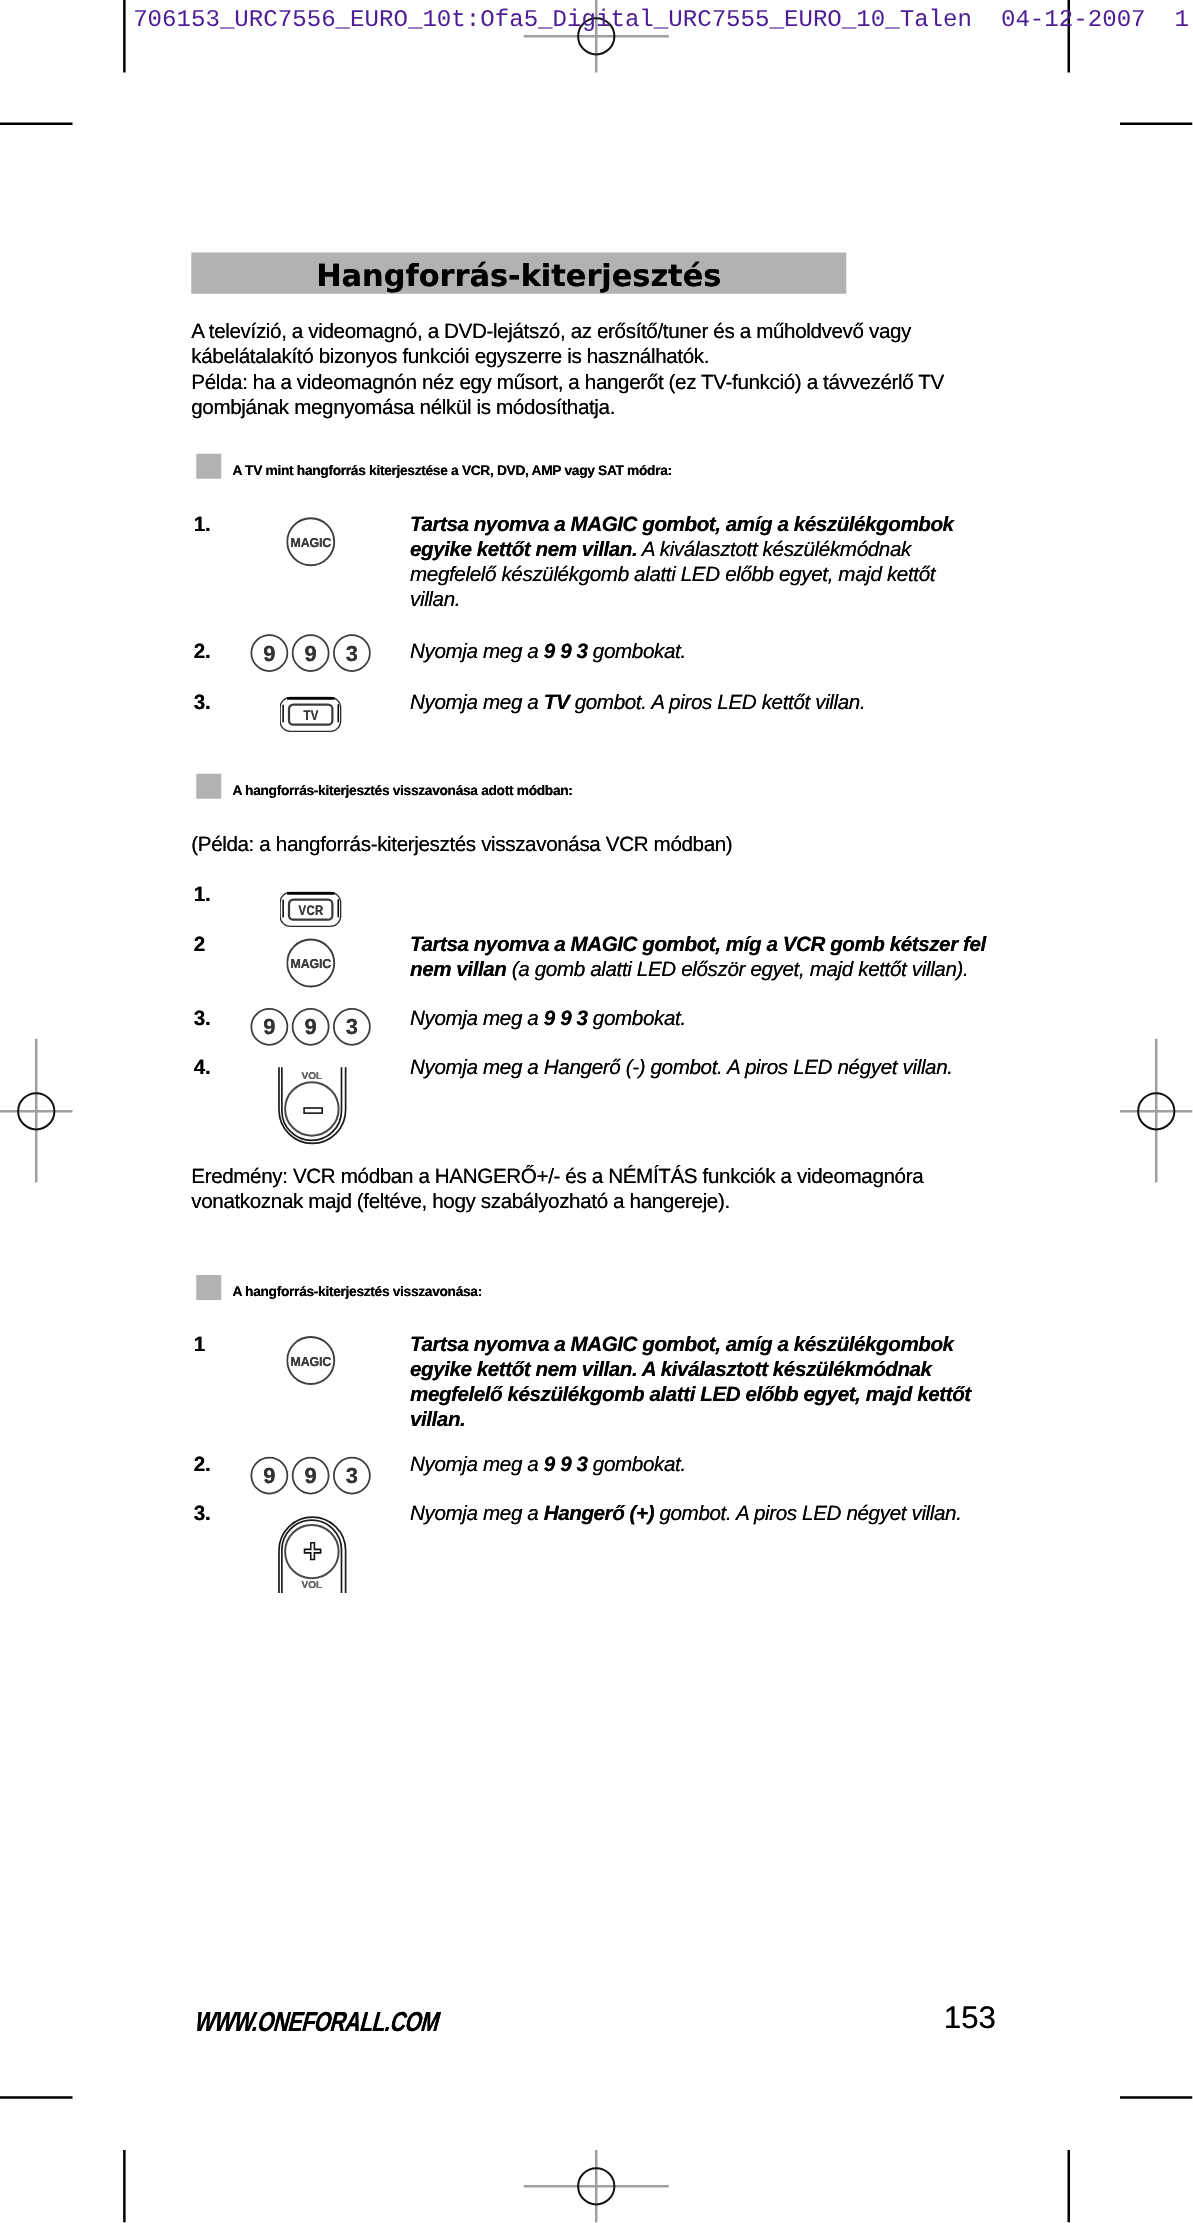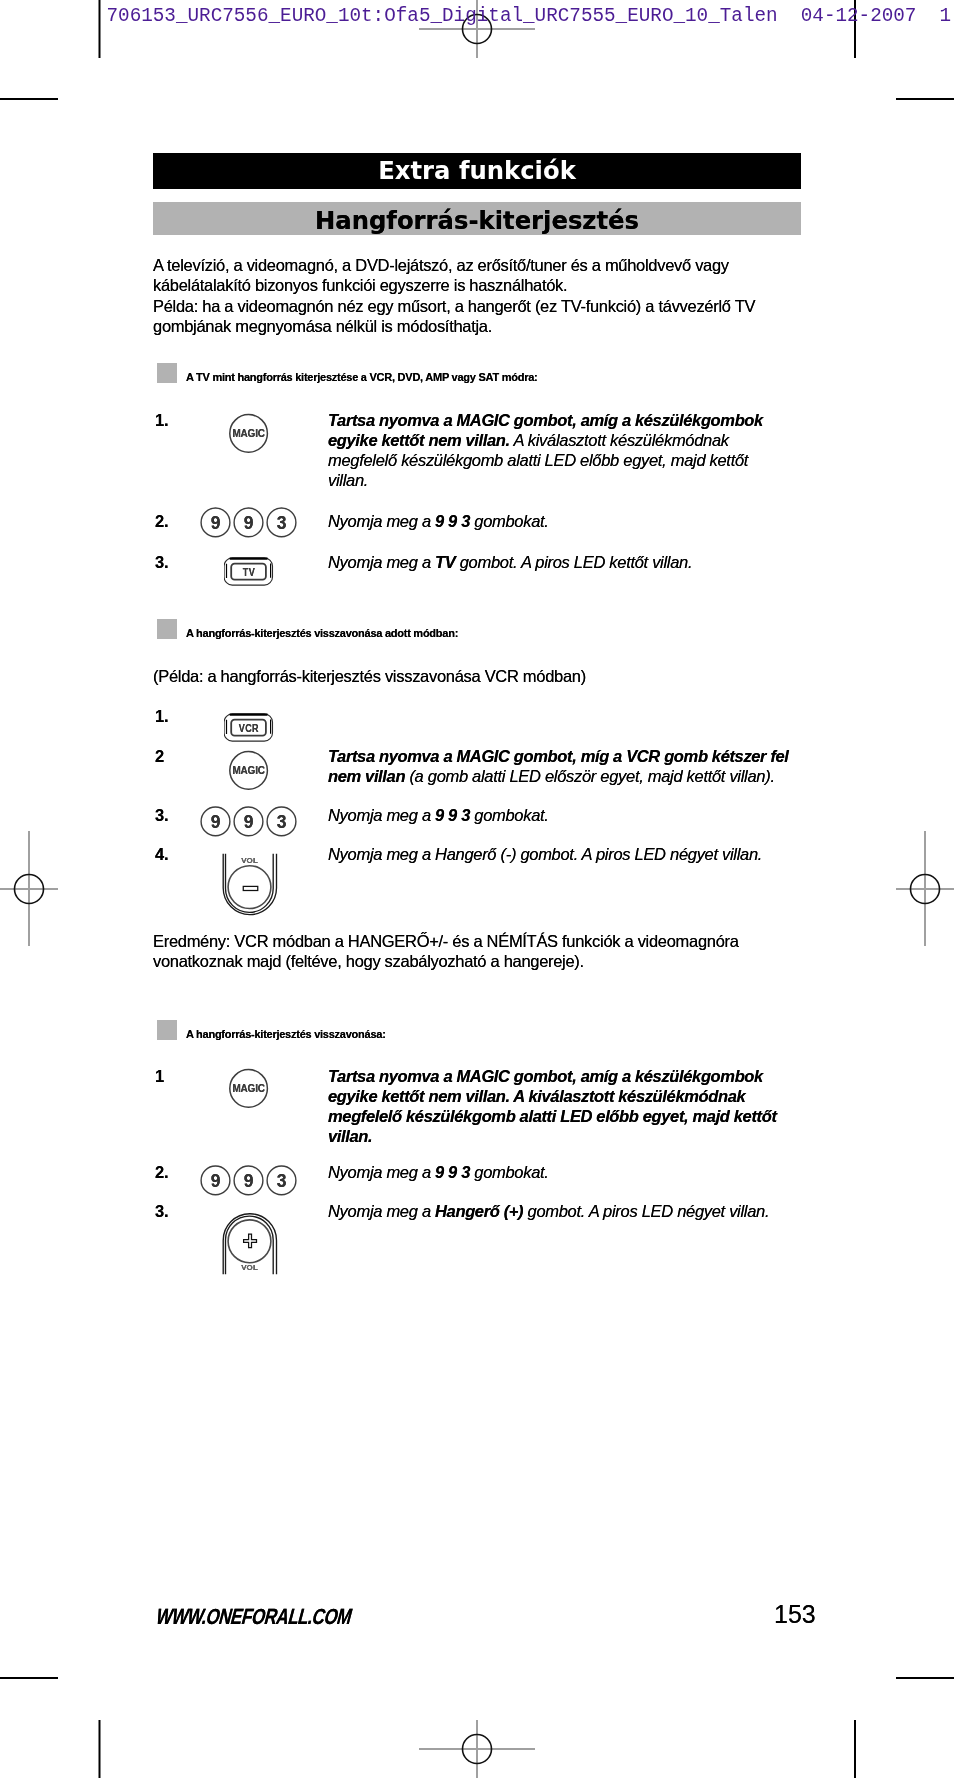--- a/index.html
+++ b/index.html
@@ -13,21 +13,21 @@
   .mark-layer{position:absolute;left:0;top:0;width:954px;height:1778px;pointer-events:none;}
 
   
   .hdr{position:absolute;left:106.5px;top:5px;font-family:"Liberation Mono",monospace;
        font-size:19.3px;line-height:22px;white-space:pre;color:#4c1d95;text-shadow:none;}
 
   
   .blackbar{position:absolute;left:153px;top:153px;width:648px;height:36px;background:#000;}
   .blackbar span{display:block;text-align:center;color:#fff;font-weight:bold;
                  font-family:"DejaVu Sans",sans-serif;font-size:24.3px;line-height:36px;letter-spacing:0px;}
-  .graybar{position:absolute;left:153px;top:202px;width:648px;height:33px;background:#b2b2b2;}
+  .graybar{position:absolute;left:153px;top:202px;width:524px;height:33px;background:#b2b2b2;}
   .graybar span{display:block;text-align:center;color:#000;font-weight:bold;
                 font-family:"DejaVu Sans",sans-serif;font-size:24.3px;line-height:38px;letter-spacing:0px;}
 
   
   .body-text{font-size:16.5px;letter-spacing:-0.3px;line-height:20px;}
   .intro{position:absolute;left:153px;width:612px;}
   .note{position:absolute;left:153px;width:600px;}
 
   
   .sechead{position:absolute;left:153px;height:20px;}
@@ -44,21 +44,21 @@
   text.ic-magic{font-family:"Liberation Sans",sans-serif;font-size:10.4px;font-weight:bold;
                 fill:#3d3d3d;letter-spacing:-0.18px;}
   text.ic-digit{font-family:"Liberation Sans",sans-serif;font-size:17.5px;font-weight:bold;fill:#333;}
   text.ic-key{font-family:"Liberation Sans",sans-serif;font-size:11px;font-weight:bold;fill:#3b3b3b;letter-spacing:0.4px;}
   text.ic-vol{font-family:"Liberation Sans",sans-serif;font-size:8px;font-weight:bold;fill:#6a6a6a;letter-spacing:0.1px;}
 
   
   .footer-url{position:absolute;left:157px;top:1604px;}
   text.url-logo{font-family:"Liberation Sans",sans-serif;font-size:22px;font-weight:bold;
                 fill:#000;letter-spacing:-0.55px;}
-  .pageno{position:absolute;left:774px;top:1599px;font-size:25px;line-height:30px;letter-spacing:0px;}
+  .pageno{position:absolute;left:755px;top:1599px;font-size:25px;line-height:30px;letter-spacing:0px;}
 </style>
 </head>
 <body>
 
 <div class="page">
 
   <svg class="mark-layer" width="954" height="1778" viewBox="0 0 954 1778">
 
     <g stroke="#000" stroke-width="2" fill="none">
       <line x1="0" y1="99" x2="58" y2="99"></line>
@@ -84,23 +84,20 @@
     <g stroke="#111" stroke-width="1.6" fill="none">
       <circle cx="29" cy="889" r="14.5"></circle>
       <circle cx="925" cy="889" r="14.5"></circle>
       <circle cx="477" cy="29" r="14.5"></circle>
       <circle cx="477" cy="1749" r="14.5"></circle>
     </g>
   </svg>
 
   <div class="hdr">706153_URC7556_EURO_10t:Ofa5_Digital_URC7555_EURO_10_Talen  04-12-2007  1</div>
 
-  <div class="blackbar">
-      <span>Extra funkciók</span>
-    </div>
   <div class="graybar">
       <span>Hangforrás-kiterjesztés</span>
     </div>
 
   <div class="intro body-text" style="top:255px">A televízió, a videomagnó, a DVD-lejátszó, az erősítő/tuner és a műholdvevő vagy kábelátalakító bizonyos funkciói egyszerre is használhatók.</div>
   <div class="intro body-text" style="top:296px">Példa: ha a videomagnón néz egy műsort, a hangerőt (ez TV-funkció) a távvezérlő TV gombjának megnyomása nélkül is módosíthatja.</div>
 
   <div class="sechead" style="top:363px">
     <span class="sq"></span>
     <span class="lbl">A TV mint hangforrás kiterjesztése a VCR, DVD, AMP vagy SAT módra:</span>

